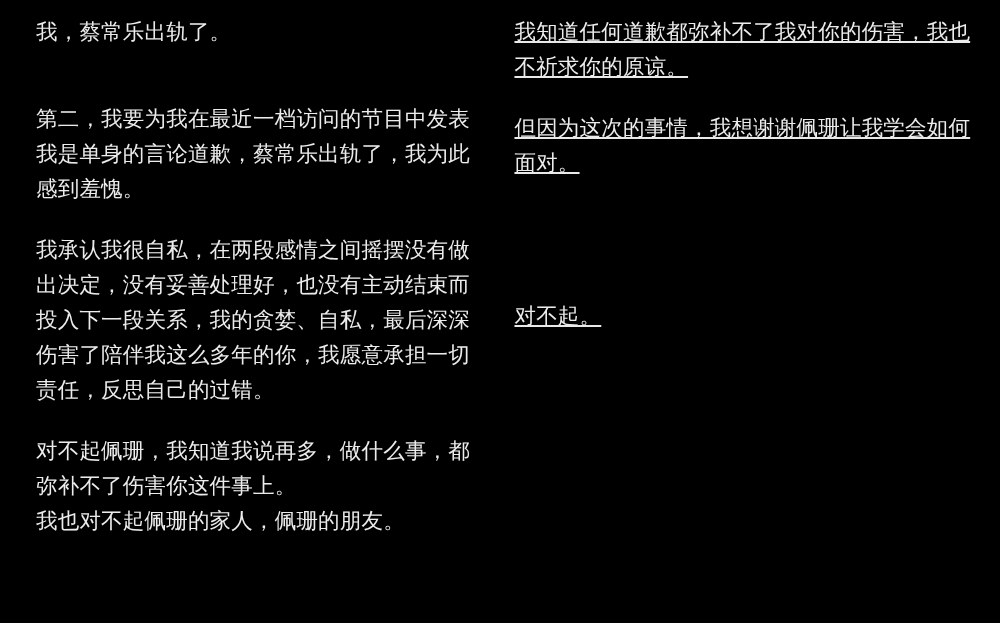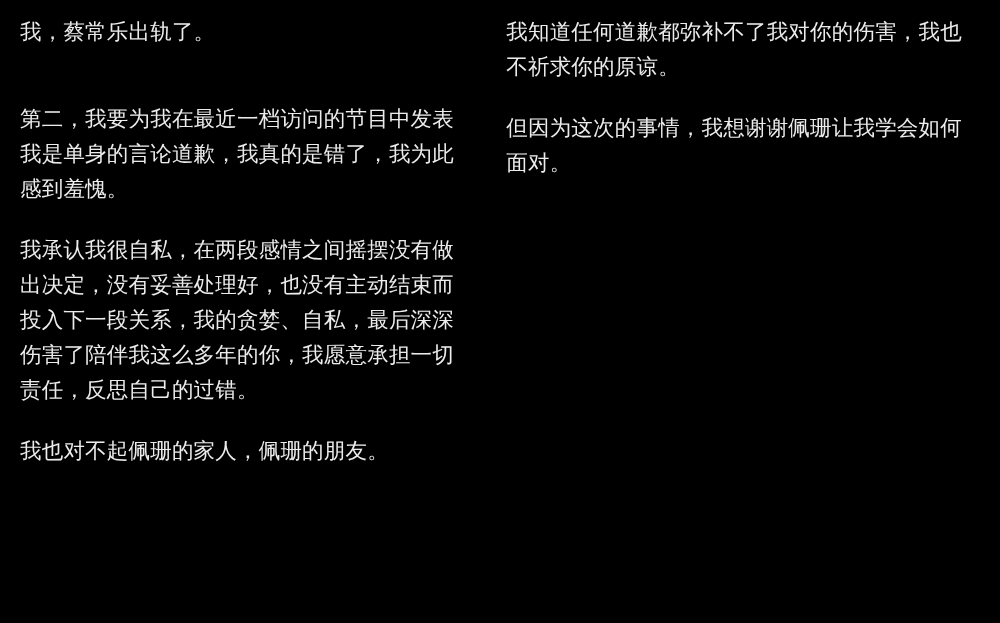--- a/index.html
+++ b/index.html
@@ -24,24 +24,26 @@
     padding: 14px 18px 10px 20px;
   }
   .column {
     box-sizing: border-box;
     display: flex;
     flex-direction: column;
   }
   .column-left {
     width: 478px;
     padding-right: 16px;
+    margin-left: 16px;
   }
   .column-right {
     width: 504px;
     padding-left: 18px;
+    text-decoration: underline;
   }
   .para {
     font-size: 21.5px;
     line-height: 35px;
     letter-spacing: 0.2px;
     margin: 0;
     color: #ececec;
     text-align: left;
     word-break: break-all;
   }
@@ -51,29 +53,31 @@
 </style>
 </head>
 <body>
 
 <div class="statement-page">
 
   <div class="column column-left">
     <p class="para">我，蔡常乐出轨了。</p>
     <div class="gap-lg"></div>
     <div class="gap-lg"></div>
-    <p class="para">第二，我要为我在最近一档访问的节目中发表我是单身的言论道歉，我真的是错了，我为此感到羞愧。</p>
+    <p class="para">第二，我要为我在最近一档访问的节目中发表我是单身的言论道歉，蔡常乐出轨了，我为此感到羞愧。</p>
     <div class="gap-lg"></div>
     <p class="para">我承认我很自私，在两段感情之间摇摆没有做出决定，没有妥善处理好，也没有主动结束而投入下一段关系，我的贪婪、自私，最后深深伤害了陪伴我这么多年的你，我愿意承担一切责任，反思自己的过错。</p>
     <div class="gap-lg"></div>
+    <p class="para">对不起佩珊，我知道我说再多，做什么事，都弥补不了伤害你这件事上。</p>
     <p class="para">我也对不起佩珊的家人，佩珊的朋友。</p>
   </div>
 
   <div class="column column-right">
     <p class="para">我知道任何道歉都弥补不了我对你的伤害，我也不祈求你的原谅。</p>
     <div class="gap-lg"></div>
     <p class="para">但因为这次的事情，我想谢谢佩珊让我学会如何面对。</p>
     <div class="gap-lg"></div>
     <div class="gap-xxl"></div>
     <div class="gap-xl"></div>
+    <p class="para">对不起。</p>
   </div>
 
 </div>
 
 </body></html>

